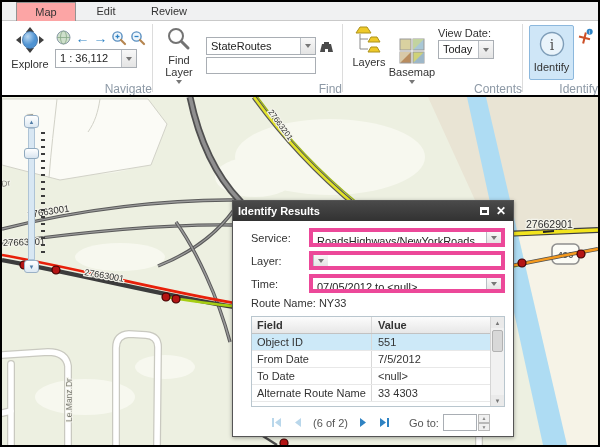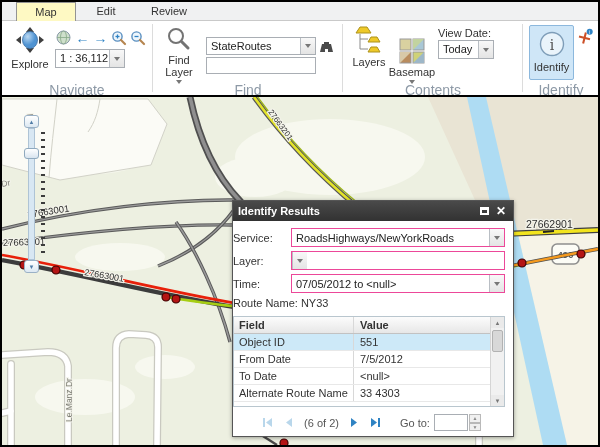--- a/index.html
+++ b/index.html
@@ -2,24 +2,24 @@
 <html><head>
 <meta charset="utf-8">
 <style>
   * { box-sizing: border-box; margin: 0; padding: 0; }
   body { font-family: "Liberation Sans", sans-serif; background:#888; }
   .screen { position:relative; width:600px; height:447px; border:2px solid #000; background:#fff; overflow:hidden; }
 
   
   .tabbar { position:absolute; left:0; top:0; width:596px; height:19px; background:#f0f1f2; border-bottom:1px solid #c9c9c9; }
   .tab { position:absolute; top:0; height:19px; line-height:18px; text-align:center; font-size:11px; color:#333; cursor:default; }
-  .tab.active { background:#fef9c3; border:1px solid #939393; border-bottom:none; }
+  .tab.active { background:#fca5a5; border:1px solid #939393; border-bottom:none; }
   .ribbon { position:absolute; left:0; top:19px; width:596px; height:74px; background:#fff; }
   .gsep { position:absolute; top:3px; height:68px; width:1px; background:#dcdcdc; }
-  .group-label { position:absolute; top:61px; font-size:14px; color:#8d99a6; text-align:center; }
+  .group-label { position:absolute; top:61px; font-size:12px; color:#8d99a6; text-align:right; }
 
   .big-btn { position:absolute; display:flex; flex-direction:column; align-items:center; font-size:11px; color:#333; }
   .big-btn .cap { line-height:11px; margin-top:1px; }
   .caret-down { width:0; height:0; border-left:3.5px solid transparent; border-right:3.5px solid transparent; border-top:4px solid #777; margin-top:2px; }
 
   .mini-btn { position:absolute; width:17px; height:17px; display:flex; align-items:center; justify-content:center; }
   .arrow-glyph { font-size:14px; font-weight:bold; color:#2e83c5; line-height:14px; }
 
   .combo { position:absolute; display:flex; background:#fff; border:1px solid #a9aeb4; }
   .combo .val { flex:1; font-size:11px; color:#222; padding:2px 4px 0 4px; white-space:nowrap; overflow:hidden; }
@@ -42,24 +42,24 @@
   .z-thumb { position:absolute; left:0; top:33px; width:15px; height:11px; background:linear-gradient(#ffffff,#d8e4ef); border:1px solid #8fa9be; border-radius:3px; }
   .z-ticks { position:absolute; left:17px; top:17px; width:4px; height:126px; background:repeating-linear-gradient(to bottom,#3c3c3c 0 2px,transparent 2px 7px); }
 
   
   .dialog { position:absolute; left:230px; top:103px; width:282px; height:237px; background:#fff; border:1px solid #555; box-shadow:0 1px 4px rgba(0,0,0,.35); }
   .dlg-title { height:20px; background:linear-gradient(#4a4a4a,#323232); color:#fff; font-size:11px; font-weight:bold; display:flex; align-items:center; padding:0 5px; }
   .dlg-title .sp { flex:1; }
   .dlg-btn { width:14px; height:14px; display:flex; align-items:center; justify-content:center; color:#fff; margin-left:3px; }
   .dlg-max i { display:block; width:9px; height:8px; border:2px solid #fff; border-top-width:3px; }
   .dlg-close { font-size:12px; font-weight:bold; }
-  .dlg-body { padding:7px 8px 0 0; }
+  .dlg-body { padding:7px 8px 0 18px; }
   .fld-row { display:flex; align-items:center; margin-bottom:4px; }
   .fld-row .lab { width:58px; font-size:11px; color:#333; }
-  .fld-row .combo2 { flex:1; height:19px; border:1px solid #ec4899; display:flex; background:#fff; }
+  .fld-row .combo2 { flex:1; height:19px; border:4px solid #ec4899; display:flex; background:#fff; }
   .combo2 .val { flex:1; font-size:11px; color:#222; padding:3px 4px 0 4px; white-space:nowrap; overflow:hidden; }
   .combo2 .dd { width:15px; border-left:1px solid #b9bec4; background:linear-gradient(#f8f8f8,#e4e4e4); display:flex; align-items:center; justify-content:center; }
   .combo2 .dd i { width:0; height:0; border-left:3.5px solid transparent; border-right:3.5px solid transparent; border-top:4px solid #777; }
   .route-name { font-size:11px; color:#333; margin:3px 0 7px 0; }
 
   .id-table { border:1px solid #b9c6ce; height:91px; display:flex; }
   .tbl-main { flex:1; }
   .tbl-head { display:flex; height:17px; background:linear-gradient(#fcfcfc,#e7e7e7); border-bottom:1px solid #c2c2c2; font-size:11px; font-weight:bold; color:#333; }
   .tbl-row { display:flex; height:17px; font-size:11px; color:#333; border-bottom:1px solid #e8e8e8; background:#fff; }
   .tbl-row.sel { background:#cde9f8; }
@@ -132,21 +132,21 @@
           <line x1="4.5" y1="6.5" x2="8.5" y2="6.5" stroke="#2e83c5" stroke-width="1.3"></line>
         </svg>
     </div>
     <div class="mini-btn" style="left:127px;top:8px;">
       <svg width="16" height="16" viewBox="0 0 16 16">
           <circle cx="6.5" cy="6.5" r="4.6" fill="#eef6fc" stroke="#5a8fc0" stroke-width="1.4"></circle>
           <line x1="10" y1="10" x2="14" y2="14" stroke="#b5854f" stroke-width="2.2" stroke-linecap="round"></line>
           <line x1="4.5" y1="6.5" x2="8.5" y2="6.5" stroke="#2e83c5" stroke-width="1.3"></line>
         </svg>
     </div>
-    <div class="combo" style="left:53px;top:28px;width:70px;height:19px;">
+    <div class="combo" style="left:53px;top:28px;width:82px;height:19px;">
       <span class="val">1 : 36,112</span>
       <span class="dd">
           <i></i>
         </span>
     </div>
     <div class="group-label" style="left:0;width:150px;">Navigate</div>
 
     <div class="big-btn" style="left:156px;top:5px;width:42px;">
       <span>
         <svg width="26" height="26" viewBox="0 0 26 26">

